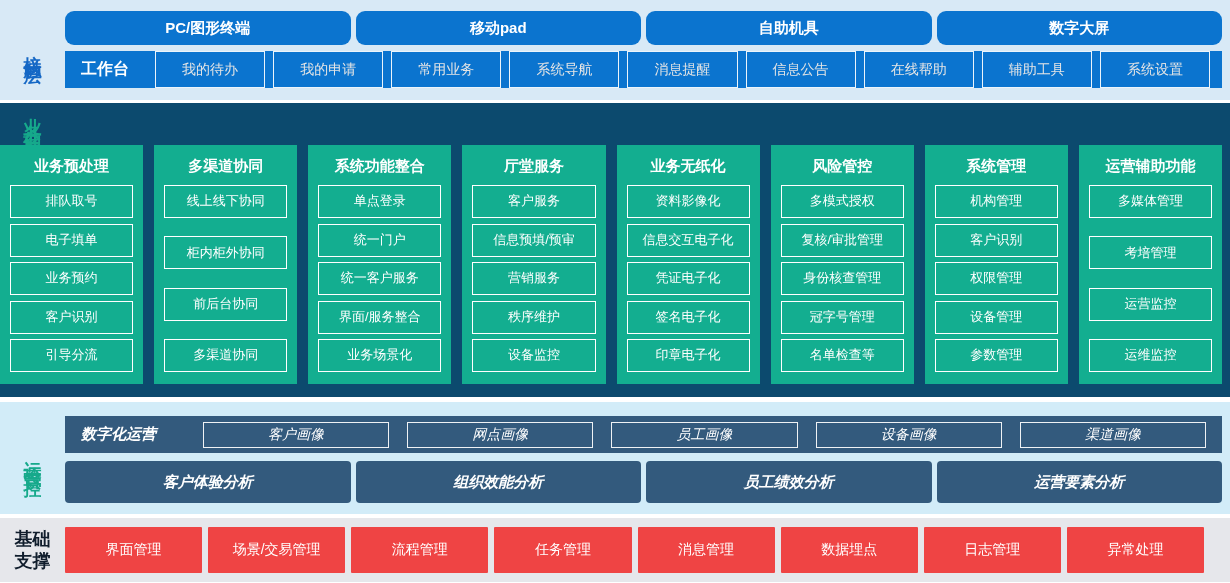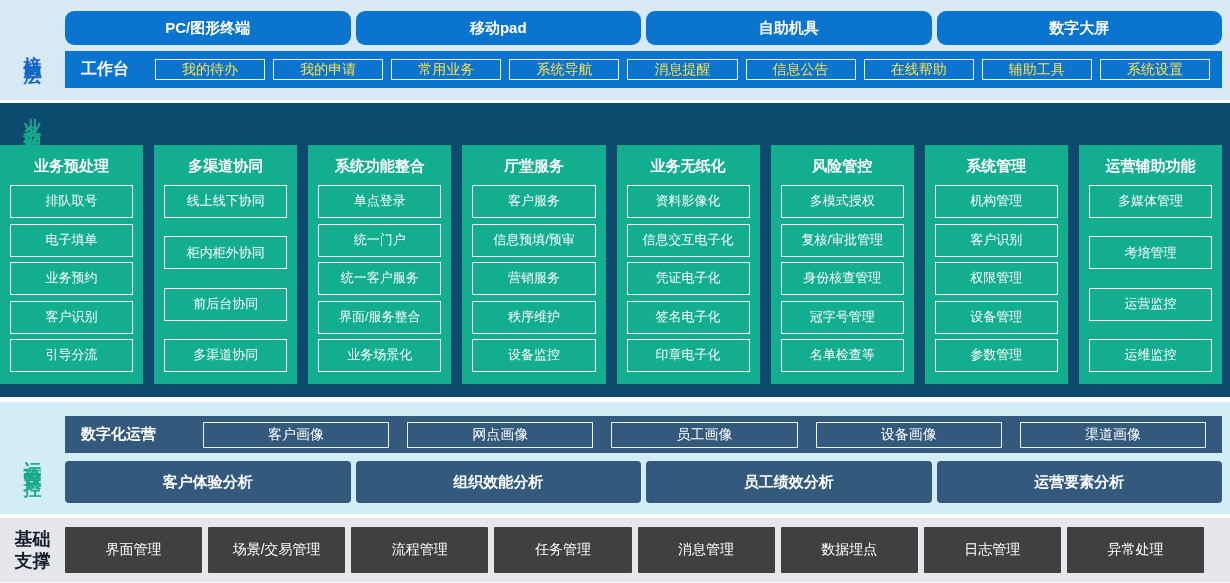--- a/index.html
+++ b/index.html
@@ -27,43 +27,43 @@
     flex:1; background:#0b74cf; border-radius:9px; color:#fff;
     font-weight:bold; font-size:15px;
     display:flex; align-items:center; justify-content:center;
   }
   .workbench-bar {
     height:37px; background:#0b74cf; display:flex; align-items:center;
     padding:0 12px 0 16px; gap:8px;
   }
   .workbench-label { color:#fff; font-weight:bold; font-size:16px; width:66px; flex-shrink:0; }
   .wb-item {
-    flex:1; height:21px; border:1px solid rgba(255,255,255,0.92);
-    color:#fde047; font-size:14px;
+    flex:1; height:37px; border:1px solid rgba(255,255,255,0.92);
+    color:#e5e5e5; font-size:14px;
     display:flex; align-items:center; justify-content:center; white-space:nowrap;
   }
 
   
   .band-business { height:294px; background:#0c4a6e; margin-bottom:5px;flex-direction:column; }
   .columns { flex:1; display:flex; gap:11px; padding:12px 8px 13px 0; }
   .col { flex:1; background:#13ae90; padding:9px 10px 12px; display:flex; flex-direction:column; }
   .col-title {
     color:#fff; font-weight:bold; font-size:15px; text-align:center;
     height:24px; line-height:24px; margin-bottom:7px; white-space:nowrap;
   }
   .col-items { flex:1; display:flex; flex-direction:column; justify-content:space-between; }
   .col-item {
     height:33px; border:1px solid #ffffff; color:#fff; font-size:13px;
     display:flex; align-items:center; justify-content:center;
     text-align:center; line-height:1.12; padding:0 3px;
   }
 
   
   .band-ops { height:112px; background:#d2ecf8; margin-bottom:4px; }
-  .ops-content { flex:1; padding:14px 8px 0 0; display:flex; flex-direction:column; gap:8px; }
+  .ops-content { flex:1; padding:14px 8px 0 0; display:flex; flex-direction:column; gap:8px;font-style:italic; }
   .ops-bar {
     height:37px; background:#335a7d; display:flex; align-items:center;
     padding:0 16px; gap:18px;
   }
   .ops-bar-label { color:#fff; font-weight:bold; font-size:15px; width:104px; flex-shrink:0; }
   .portrait-item {
     flex:1; height:26px; border:1px solid rgba(255,255,255,0.92);
     color:#fff; font-size:14px;
     display:flex; align-items:center; justify-content:center; white-space:nowrap;
   }
@@ -75,21 +75,21 @@
   }
 
   
   .band-foundation { height:64px; background:#e6e7eb; }
   .foundation-label {
     font-weight:bold; font-size:18px; color:#101d2c;
     width:2.25em; text-align:center; line-height:1.25; word-break:break-all;
   }
   .foundation-row { flex:1; display:flex; gap:6px; padding:9px 26px 9px 0; }
   .foundation-item {
-    flex:1; background:#404040; color:#fff; font-size:14px; border-radius:1px;
+    flex:1; background:#ef4444; color:#fff; font-size:14px; border-radius:1px;
     display:flex; align-items:center; justify-content:center; white-space:nowrap;
   }
 </style>
 </head>
 <body>
 
 <div class="page">
 
   <section class="band band-contact">
     <div class="label-col">

